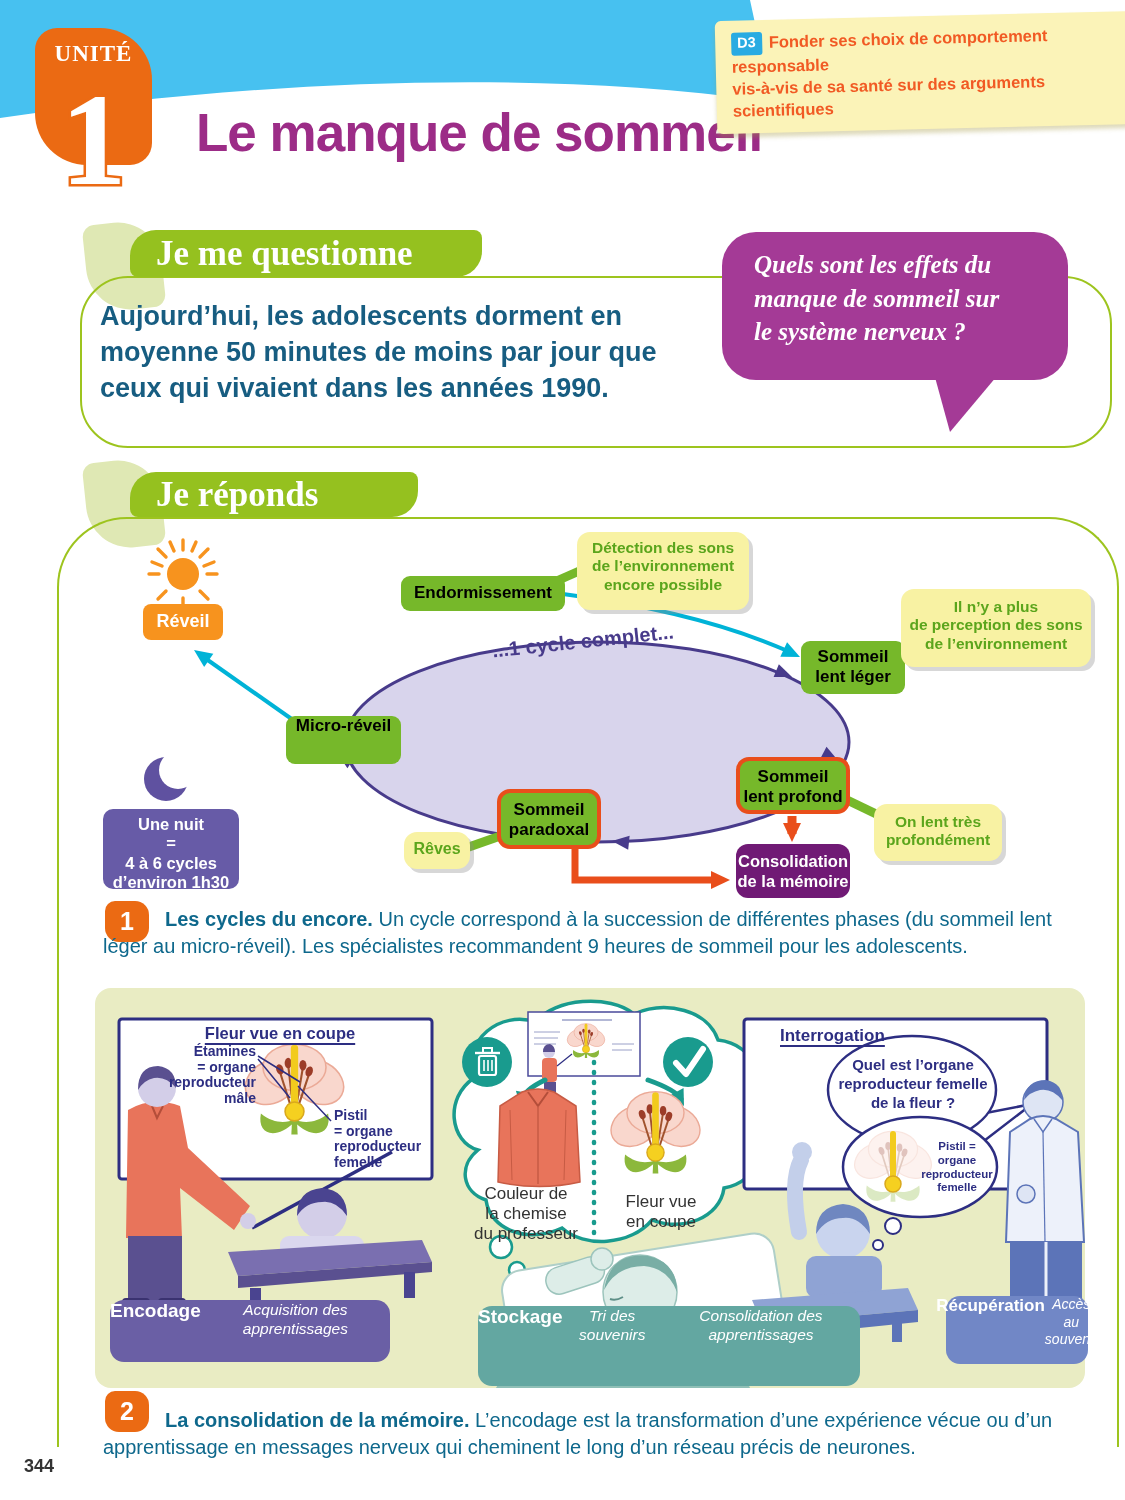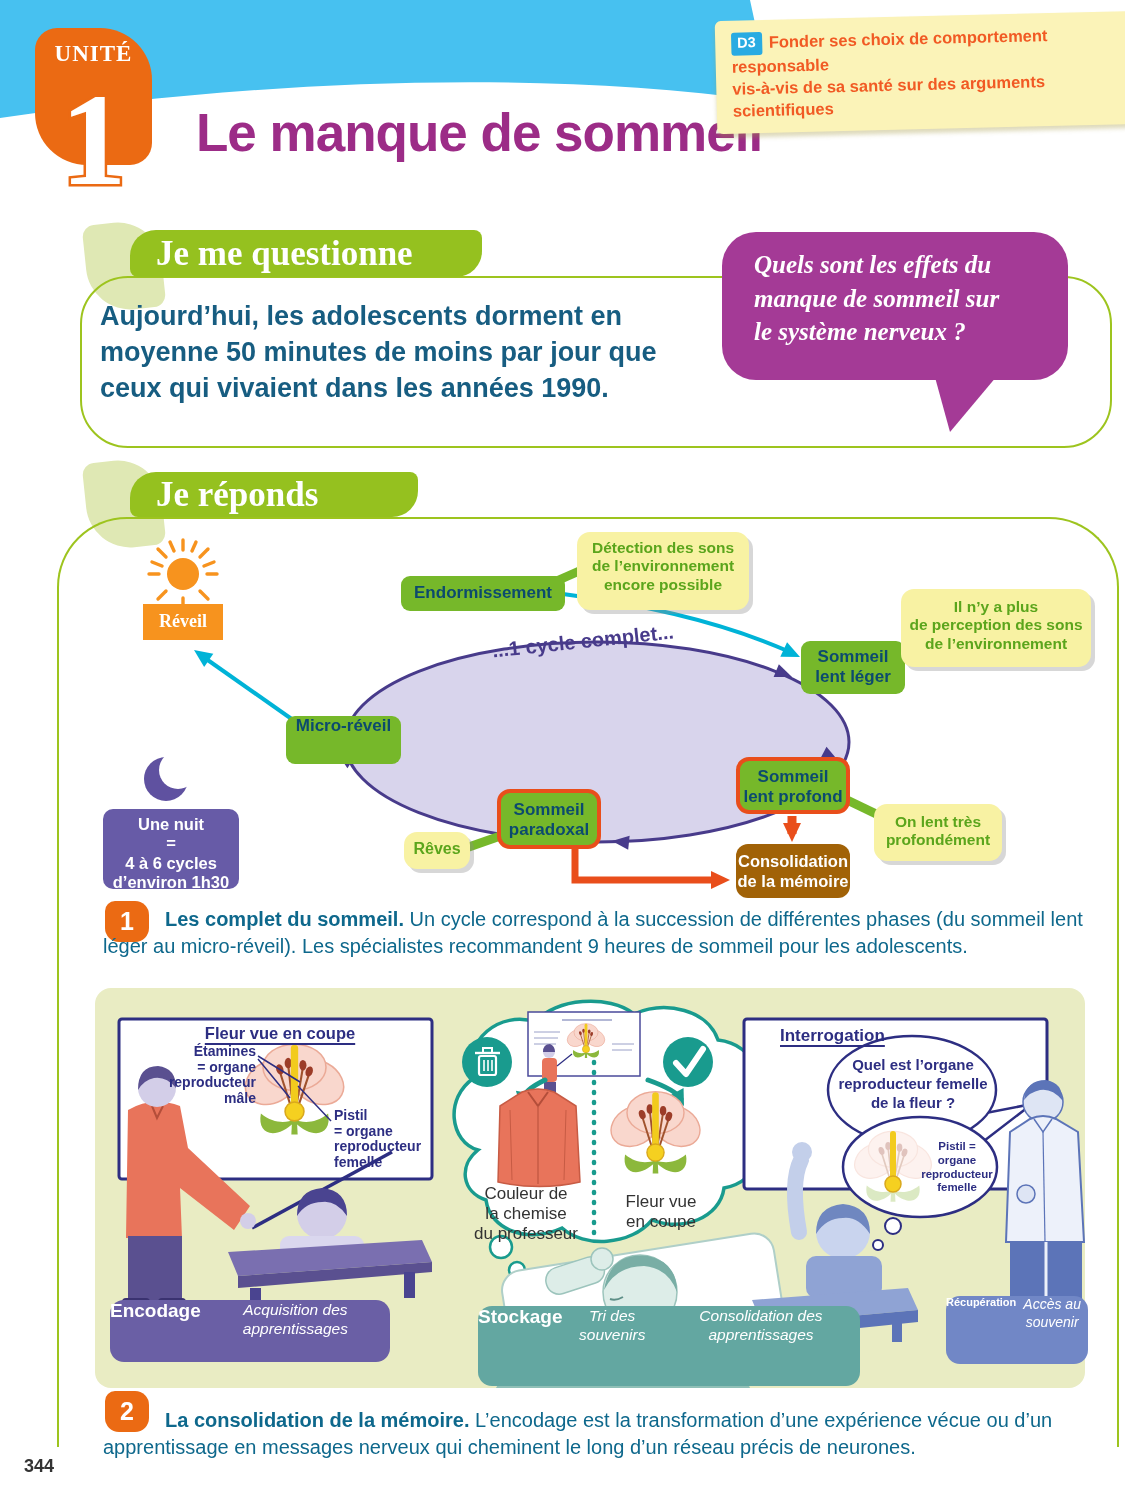--- a/index.html
+++ b/index.html
@@ -32,28 +32,28 @@
     display:flex;align-items:center;padding-left:26px;font-size:35px;}
   .q-box{left:80px;top:276px;width:1028px;height:168px;border:2px solid #9DC41E;border-radius:48px;}
   .r-box{left:57px;top:517px;width:1058px;height:928px;border:2.5px solid #9DC41E;border-bottom:none;
     border-radius:70px 70px 0 0;}
   .q-body{left:100px;top:298px;width:660px;font-size:27px;font-weight:bold;color:#175D81;line-height:1.34;}
   .bubble{left:722px;top:232px;width:346px;height:148px;background:#A43A96;border-radius:34px;
     color:#fff;font-family:"Liberation Serif",serif;font-style:italic;font-weight:bold;
     font-size:25px;line-height:1.34;padding:16px 0 0 32px;box-sizing:border-box;}
 
   
-  .glabel{background:#76B82A;color:#0c4a6e;font-weight:bold;text-align:center;border-radius:9px;
+  .glabel{background:#76B82A;color:#000000;font-weight:bold;text-align:center;border-radius:9px;
     font-size:17px;line-height:1.15;box-sizing:border-box;}
   .redborder{border:4px solid #E94E1B;border-radius:13px;}
-  .orangelabel{background:#F7931E;color:#fff;font-weight:bold;text-align:center;border-radius:0;
-    font-size:18px;box-sizing:border-box;font-family:Liberation Serif, serif;}
+  .orangelabel{background:#F7931E;color:#fff;font-weight:bold;text-align:center;border-radius:8px;
+    font-size:18px;box-sizing:border-box;}
   .ynote{background:#F8F2A3;color:#5BA51C;font-weight:bold;text-align:center;border-radius:13px;
     font-size:15.5px;line-height:1.18;box-sizing:border-box;box-shadow:4px 4px 0 rgba(140,140,140,.35);}
-  .redbox{background:#a16207;color:#fff;font-weight:bold;text-align:center;border-radius:12px;
+  .redbox{background:#701a75;color:#fff;font-weight:bold;text-align:center;border-radius:12px;
     font-size:16.5px;line-height:1.2;box-sizing:border-box;}
   .nightbox{left:103px;top:809px;width:136px;height:80px;background:#675BA7;border-radius:10px;
     color:#fff;font-weight:bold;text-align:center;font-size:16.5px;line-height:1.18;padding-top:6px;box-sizing:border-box;}
   .cyclelabel{left:468px;top:630px;width:230px;text-align:center;transform:rotate(-6deg);
     color:#483B8B;font-weight:bold;font-size:20px;}
 
   
   .numbadge{width:44px;height:41px;background:#EB6A13;border-radius:10px 14px 14px 14px;
     color:#fff;font-weight:bold;font-size:25px;text-align:center;line-height:40px;}
   .caption{font-size:20px;color:#0E688C;line-height:1.36;text-indent:62px;}
@@ -335,21 +335,21 @@
 profondément</div>
   <div class="abs z2 redbox preline" style="left:736px;top:844px;width:114px;height:54px;padding-top:8px;">Consolidation
 de la mémoire</div>
   <div class="abs z2 nightbox preline">Une nuit
 =
 4 à 6 cycles
 d’environ 1h30</div>
 
   <div class="abs z2 numbadge" style="left:105px;top:901px;">1</div>
   <div class="abs z2 caption" style="left:103px;top:906px;width:988px;">
-    <span class="cap-title">Les complet du sommeil.</span><span> Un cycle correspond à la succession de différentes phases (du sommeil lent léger au micro-réveil). Les spécialistes recommandent 9 heures de sommeil pour les adolescents.</span>
+    <span class="cap-title">Les cycles du encore.</span><span> Un cycle correspond à la succession de différentes phases (du sommeil lent léger au micro-réveil). Les spécialistes recommandent 9 heures de sommeil pour les adolescents.</span>
   </div>
 
   <div class="abs z2 boardtext underlined" style="left:150px;top:1024px;width:260px;text-align:center;font-size:16.5px;font-weight:600;">Fleur vue en coupe</div>
   <div class="abs z2 boardtext preline" style="left:142px;top:1044px;width:114px;text-align:right;font-size:14px;font-weight:600;line-height:1.12;">Étamines
 = organe
 reproducteur
 mâle</div>
   <div class="abs z2 boardtext preline" style="left:334px;top:1108px;width:110px;font-size:14px;font-weight:600;line-height:1.12;">Pistil
 = organe
 reproducteur
@@ -371,21 +371,21 @@
   <div class="abs z2 stagebox" style="left:110px;top:1300px;width:280px;height:62px;background:#6A5FA5;">
     <div class="stage-title">Encodage</div>
     <div class="stage-sub">Acquisition des apprentissages</div>
   </div>
   <div class="abs z2 stagebox" style="left:478px;top:1306px;width:382px;height:80px;background:#63A7A1;">
     <div class="stage-title">Stockage</div>
     <div class="stage-sub">Tri des souvenirs</div>
     <div class="stage-sub">Consolidation des apprentissages</div>
   </div>
   <div class="abs z2 stagebox" style="left:946px;top:1296px;width:142px;height:68px;background:#7187C6;">
-    <div class="stage-title" style="font-size:11px;">Récupération</div>
+    <div class="stage-title" style="font-size:17px;">Récupération</div>
     <div class="stage-sub" style="font-size:14px;">Accès au souvenir</div>
   </div>
 
   <div class="abs z2 numbadge" style="left:105px;top:1391px;">2</div>
   <div class="abs z2 caption" style="left:103px;top:1396px;width:968px;margin-top:11px;">
     <span class="cap-title">La consolidation de la mémoire.</span><span> L’encodage est la transformation d’une expérience vécue ou d’un apprentissage en messages nerveux qui cheminent le long d’un réseau précis de neurones.</span>
   </div>
 
   <div class="abs z2 pagenum">344</div>
 </div>

